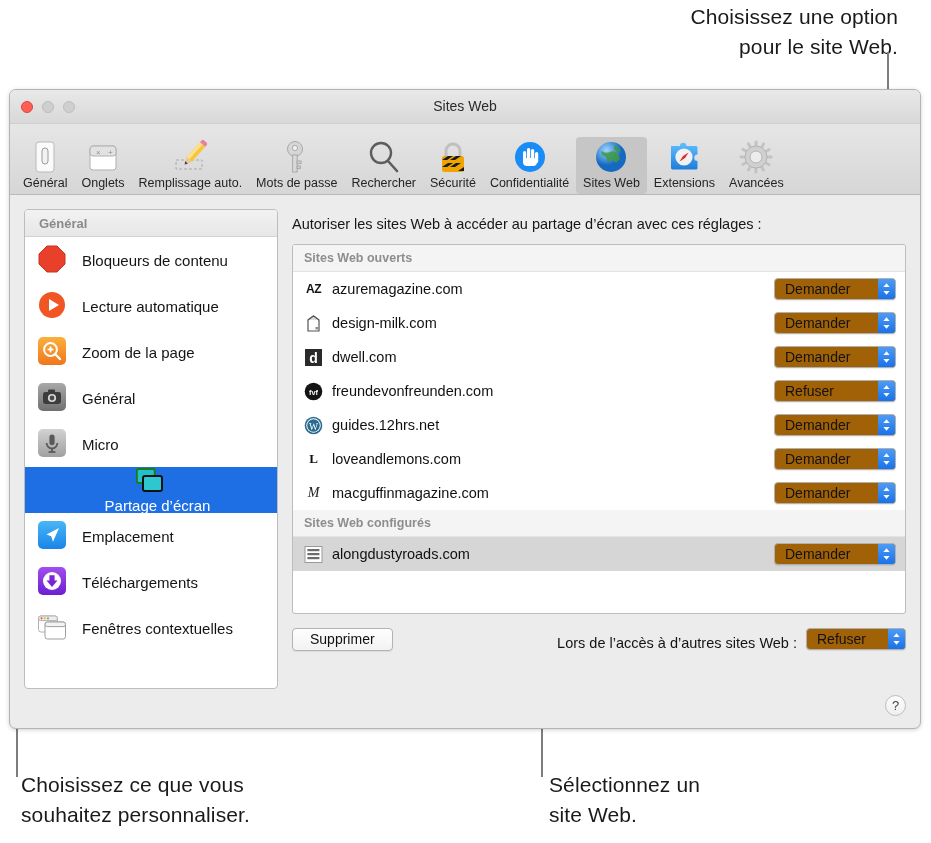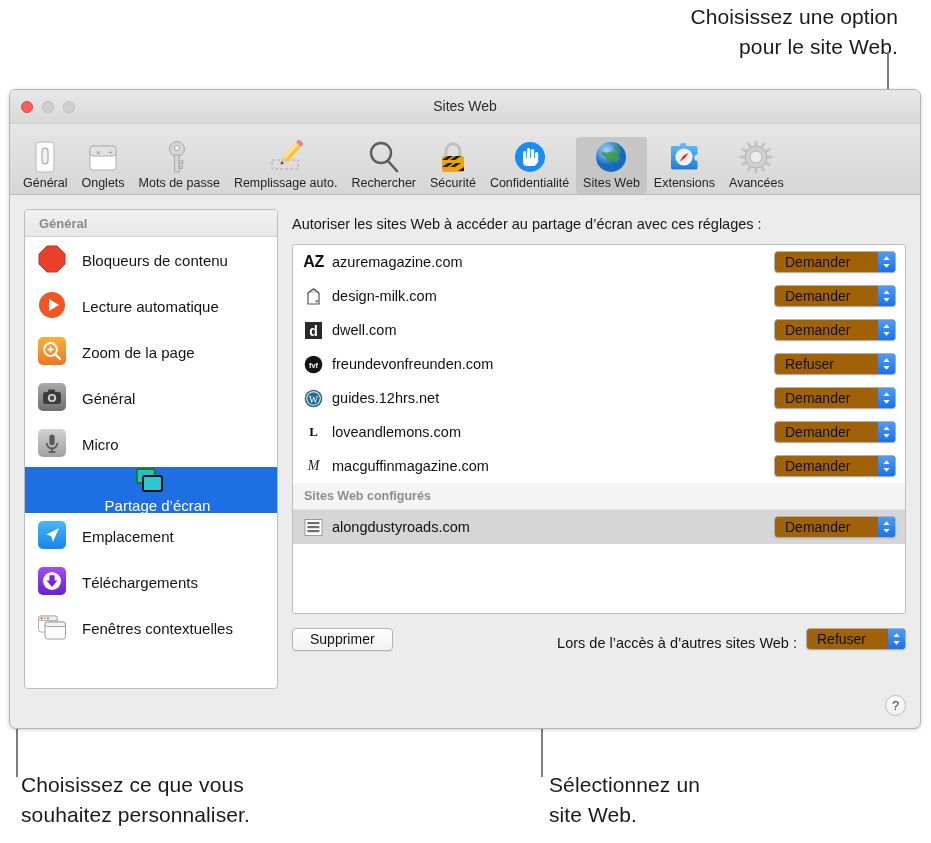--- a/index.html
+++ b/index.html
@@ -227,43 +227,43 @@
               <rect x="4" y="6" width="26" height="10" rx="3" fill="#e2e2e2" stroke="#b0b0b0"></rect>
               <text x="10" y="14.5" font-size="8" fill="#8c8c8c" font-family="Liberation Sans">×</text>
               <text x="22" y="14.5" font-size="8" fill="#8c8c8c" font-family="Liberation Sans">+</text>
             </svg>
           </div>
           <div class="tb-label">Onglets</div>
         </div>
         <div class="tb-item">
           <div class="tb-icon">
             <svg width="34" height="34" viewBox="0 0 34 34">
-              <circle cx="15" cy="9" r="7.5" fill="#d6d6d6" stroke="#a9a9a9"></circle>
-              <circle cx="15" cy="8" r="2.6" fill="#f2f2f2" stroke="#a9a9a9"></circle>
-              <rect x="12.6" y="15" width="4.6" height="17" fill="#d8d8d8" stroke="#a9a9a9"></rect>
-              <rect x="17" y="21" width="4" height="2.6" fill="#d0d0d0" stroke="#a9a9a9"></rect>
-              <rect x="17" y="26" width="3.4" height="2.4" fill="#d0d0d0" stroke="#a9a9a9"></rect>
-            </svg>
-          </div>
-          <div class="tb-label">Mots de passe</div>
-        </div>
-        <div class="tb-item">
-          <div class="tb-icon">
-            <svg width="34" height="34" viewBox="0 0 34 34">
               <rect x="3" y="20" width="26" height="9" fill="none" stroke="#aaa" stroke-dasharray="3,2"></rect>
               <g transform="rotate(42 20 16)">
                 <rect x="16" y="1" width="7" height="20" fill="#f5c63c"></rect>
                 <rect x="16" y="1" width="3.4" height="20" fill="#ffe08a"></rect>
                 <polygon points="16,21 23,21 19.5,28" fill="#e8c79a"></polygon>
                 <polygon points="17.6,25 21.4,25 19.5,28" fill="#4a4a4a"></polygon>
                 <rect x="16" y="-3" width="7" height="4" fill="#e87f9c"></rect>
               </g>
             </svg>
           </div>
           <div class="tb-label">Remplissage auto.</div>
+        </div>
+        <div class="tb-item">
+          <div class="tb-icon">
+            <svg width="34" height="34" viewBox="0 0 34 34">
+              <circle cx="15" cy="9" r="7.5" fill="#d6d6d6" stroke="#a9a9a9"></circle>
+              <circle cx="15" cy="8" r="2.6" fill="#f2f2f2" stroke="#a9a9a9"></circle>
+              <rect x="12.6" y="15" width="4.6" height="17" fill="#d8d8d8" stroke="#a9a9a9"></rect>
+              <rect x="17" y="21" width="4" height="2.6" fill="#d0d0d0" stroke="#a9a9a9"></rect>
+              <rect x="17" y="26" width="3.4" height="2.4" fill="#d0d0d0" stroke="#a9a9a9"></rect>
+            </svg>
+          </div>
+          <div class="tb-label">Mots de passe</div>
         </div>
         <div class="tb-item">
           <div class="tb-icon">
             <svg width="34" height="34" viewBox="0 0 34 34">
               <circle cx="14" cy="13" r="10" fill="none" stroke="#5d5d5d" stroke-width="2.4"></circle>
               <line x1="21" y1="21" x2="30" y2="31" stroke="#5d5d5d" stroke-width="2.6" stroke-linecap="round"></line>
             </svg>
           </div>
           <div class="tb-label">Rechercher</div>
         </div>
@@ -464,23 +464,24 @@
                 </svg></span>
               <span>Fenêtres contextuelles</span>
             </div>
           </div>
       </div>
 
       <div id="main">
         <div id="main-desc">Autoriser les sites Web à accéder au partage d’écran avec ces réglages :</div>
 
         <div id="list-box">
+            <div class="group-head">Sites Web ouverts</div>
             <div class="site-row">
               <span class="site-ico">
-                <span style="font-size:16px;font-weight:bold;letter-spacing:-0.4px;color:#111;font-family:'Liberation Sans',sans-serif">AZ</span>
+                <span style="font-size:12px;font-weight:bold;letter-spacing:-0.4px;color:#111;font-family:'Liberation Sans',sans-serif">AZ</span>
               </span>
               <span class="site-name">azuremagazine.com</span>
               <div class="popup popup-wide">
                 <span class="pv">Demander</span>
                 <span class="arrows">
                   <svg width="9" height="14" viewBox="0 0 9 14">
                     <path d="M4.5 1.2 L7.6 5.0 L1.4 5.0 Z" fill="#fff"></path>
                     <path d="M4.5 12.8 L7.6 9.0 L1.4 9.0 Z" fill="#fff"></path>
                   </svg>
                 </span>

